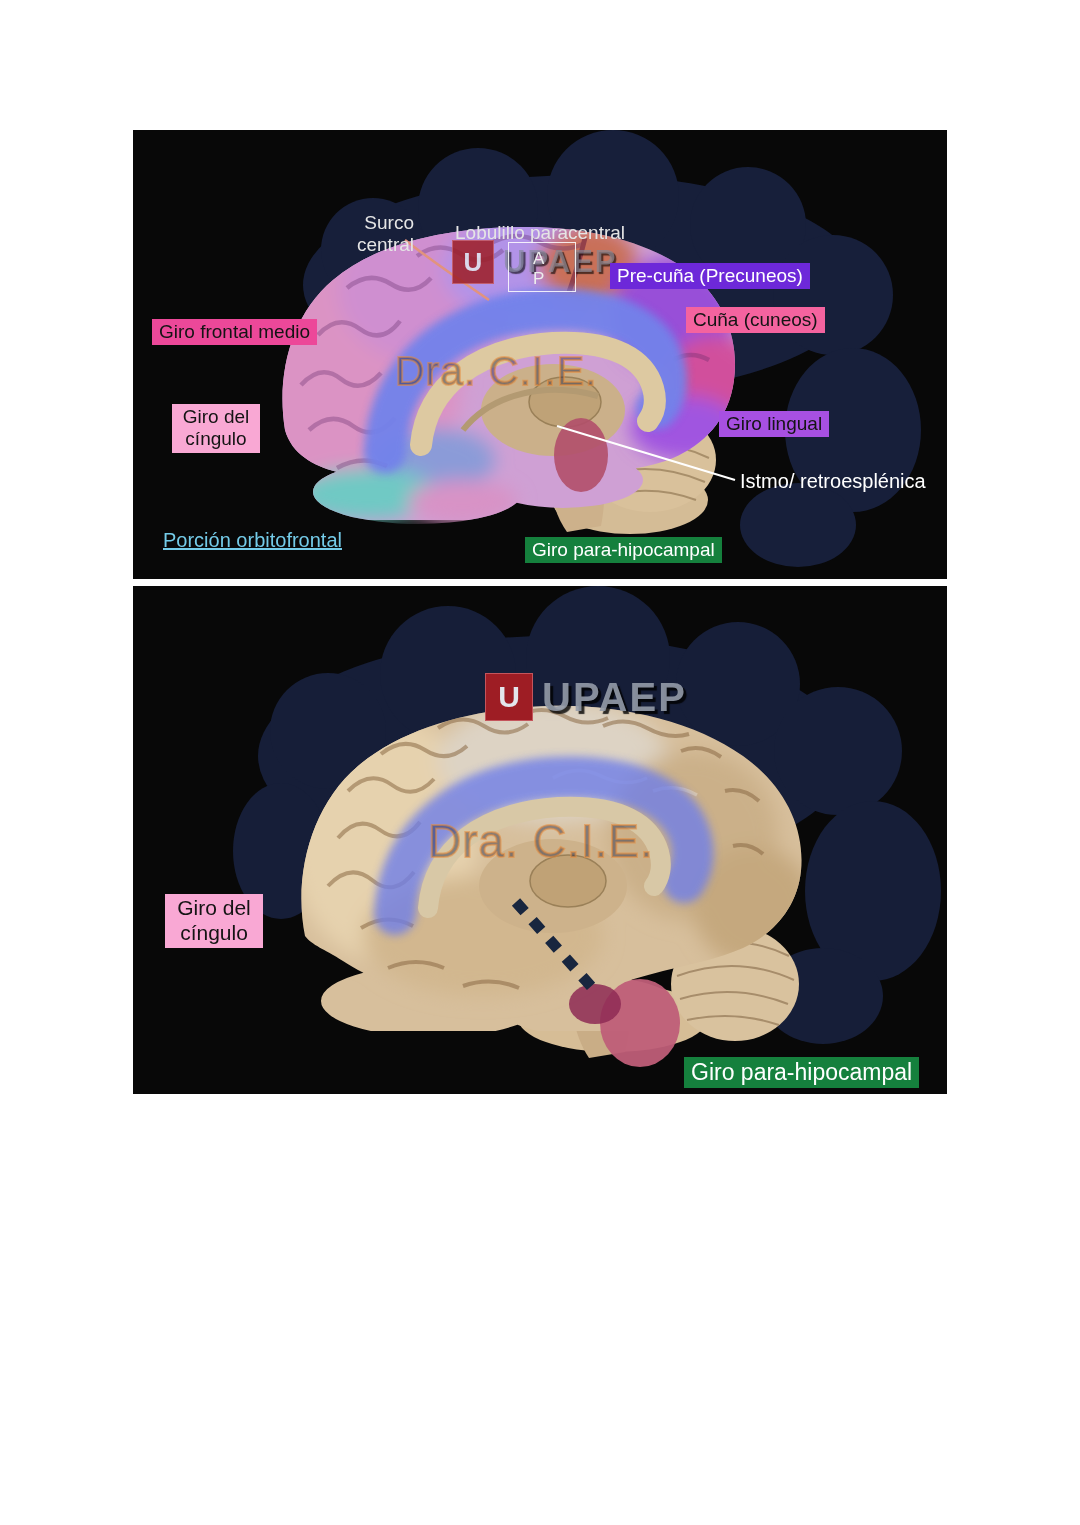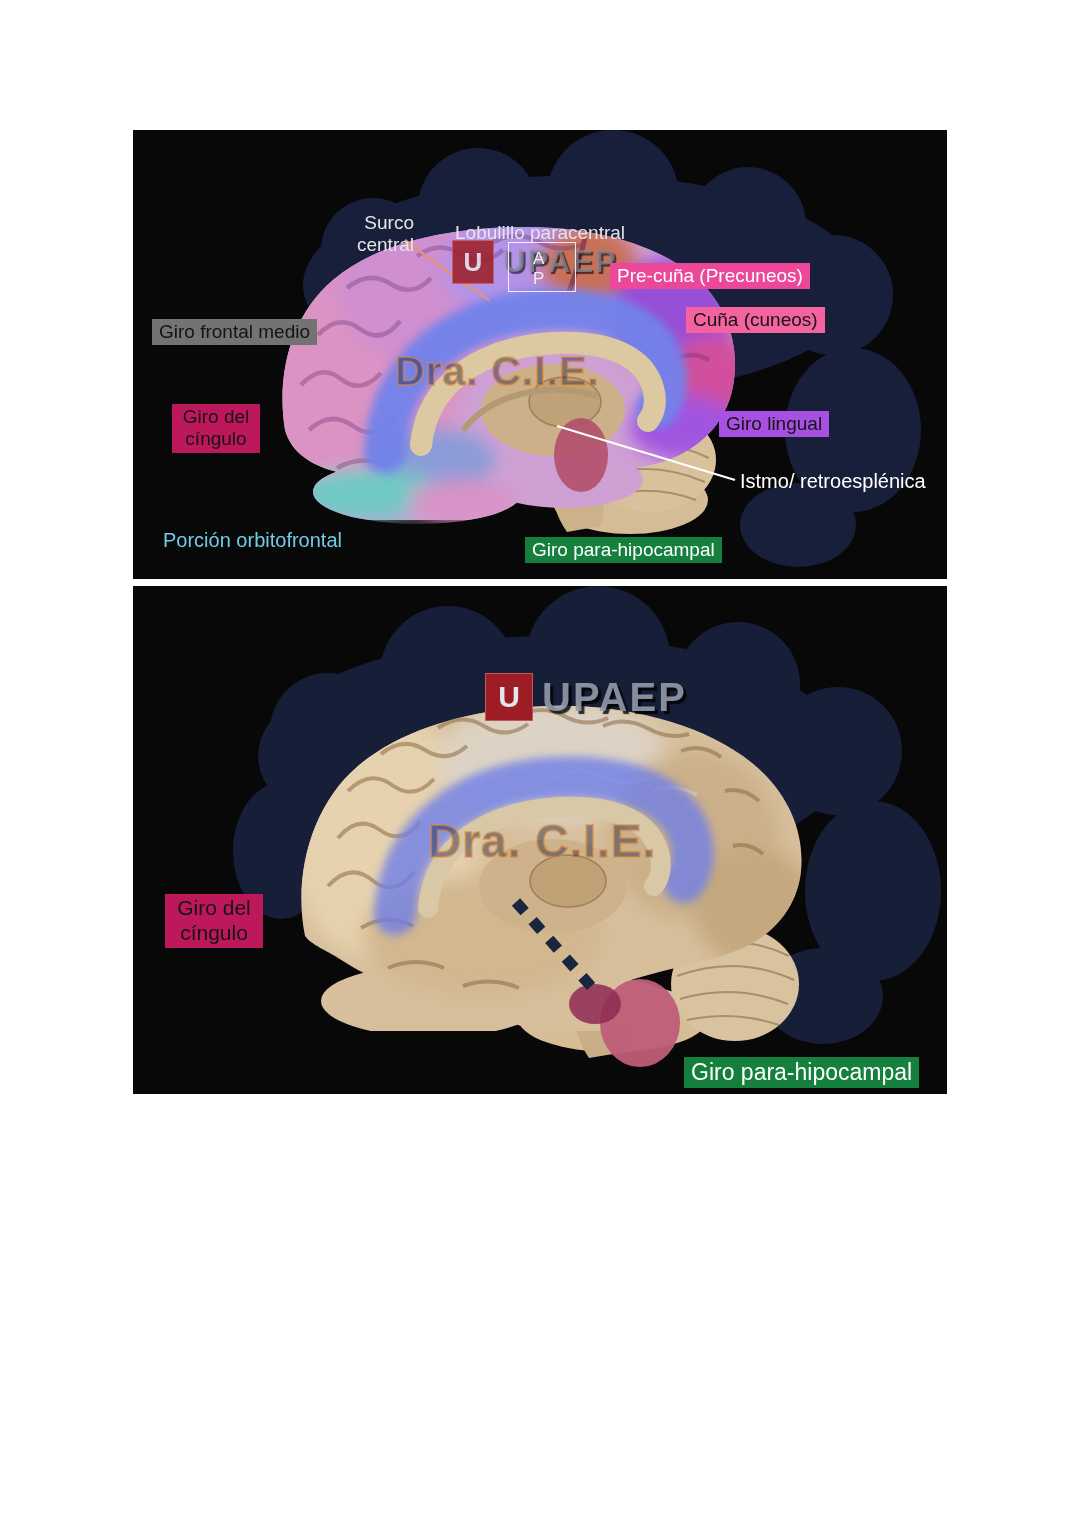--- a/index.html
+++ b/index.html
@@ -11,54 +11,54 @@
   .art{position:absolute;inset:0;width:100%;height:100%;z-index:0;}
   .slide-title{position:absolute;left:22px;margin:0;color:#ffffff;font-weight:700;z-index:4;letter-spacing:-0.5px;}
   .title1{top:10px;font-size:30px;}
   .title2{top:8px;font-size:37px;}
   .lab{position:absolute;font-size:19px;line-height:1.18;white-space:nowrap;z-index:3;}
   .pad{padding:2px 7px;}
   .wrap{white-space:normal;text-align:center;}
   .salmon{color:#e5e5e5;}
   .cyan{color:#74cbe8;font-size:20px;}
   .white{color:#ffffff;font-size:20px;}
-  .bg-magenta{background:#ec4899;color:#ffffff;}
+  .bg-magenta{background:#6d28d9;color:#ffffff;}
   .bg-pink{background:#f4639f;color:#141414;}
-  .bg-violet{background:#737373;color:#141414;}
-  .bg-peri{background:#be185d;color:#141414;}
+  .bg-violet{background:#ec4899;color:#141414;}
+  .bg-peri{background:#f9a8d4;color:#141414;}
   .bg-purple{background:#a750e2;color:#141414;}
   .bg-maroon{background:#15803d;color:#ffffff;}
   .ta-right{text-align:right;}
   
   .p-surco{left:205px;top:82px;width:76px;}
   .p-lobulillo{left:322px;top:92px;}
   .p-precuna{left:477px;top:133px;}
   .p-cuna{left:553px;top:177px;}
   .p-gfm{left:19px;top:189px;}
   .p-cing1{left:39px;top:274px;width:74px;}
   .p-lingual{left:586px;top:281px;}
   .p-istmo{left:607px;top:340px;}
-  .p-porcion{left:30px;top:399px;}
+  .p-porcion{left:30px;top:399px;text-decoration:underline;}
   .p-phip1{left:392px;top:407px;}
   
   .p-cing2{left:32px;top:308px;width:84px;font-size:21px;}
   .p-phip2{left:551px;top:471px;font-size:23px;}
   .ap-box{position:absolute;left:375px;top:112px;width:66px;height:46px;border:1.5px solid rgba(255,255,255,0.85);
           display:flex;align-items:flex-end;justify-content:center;padding-bottom:2px;z-index:3;
           color:#ededed;font-size:17px;}
   .ap-box span{letter-spacing:7px;margin-left:24px;}
   .wm-logo{position:absolute;display:flex;align-items:center;gap:9px;z-index:1;}
   .wm-box{background:#9e1d24;border:1px solid #c4555c;color:#e3e6ec;display:flex;align-items:center;justify-content:center;font-weight:800;}
   .wm1{left:319px;top:110px;opacity:0.85;}
   .wm1 .wm-box{width:40px;height:42px;font-size:26px;}
   .wm1 .wm-brand{font-size:31px;font-weight:800;color:rgba(130,137,152,0.75);letter-spacing:2px;text-shadow:2px 2px 1px rgba(0,0,0,0.7);}
   .wm2{left:352px;top:87px;}
   .wm2 .wm-box{width:46px;height:46px;font-size:30px;}
   .wm2 .wm-brand{font-size:40px;font-weight:800;color:rgba(148,155,168,0.9);letter-spacing:2px;text-shadow:3px 3px 1px rgba(0,0,0,0.8);}
-  .wm-dra{position:absolute;font-weight:700;color:rgba(28,38,72,0.45);-webkit-text-stroke:2px rgba(229,138,58,0.55);
+  .wm-dra{position:absolute;font-weight:400;color:rgba(28,38,72,0.45);-webkit-text-stroke:2px rgba(229,138,58,0.55);
           letter-spacing:1px;z-index:2;}
   .dra1{left:262px;top:218px;font-size:41px;}
   .dra2{left:295px;top:228px;font-size:46px;}
 </style>
 </head>
 <body>
 
 <div class="page">
 
   <section class="slide slide1">

